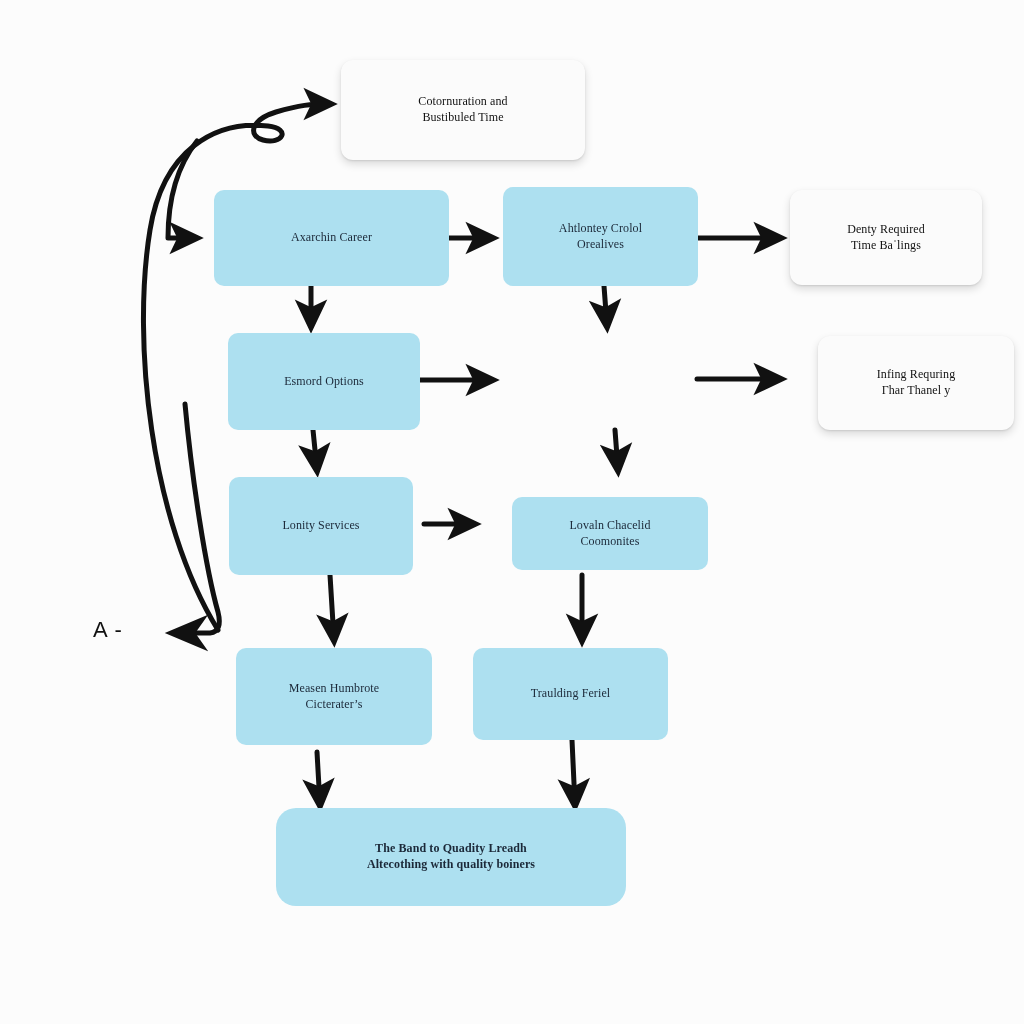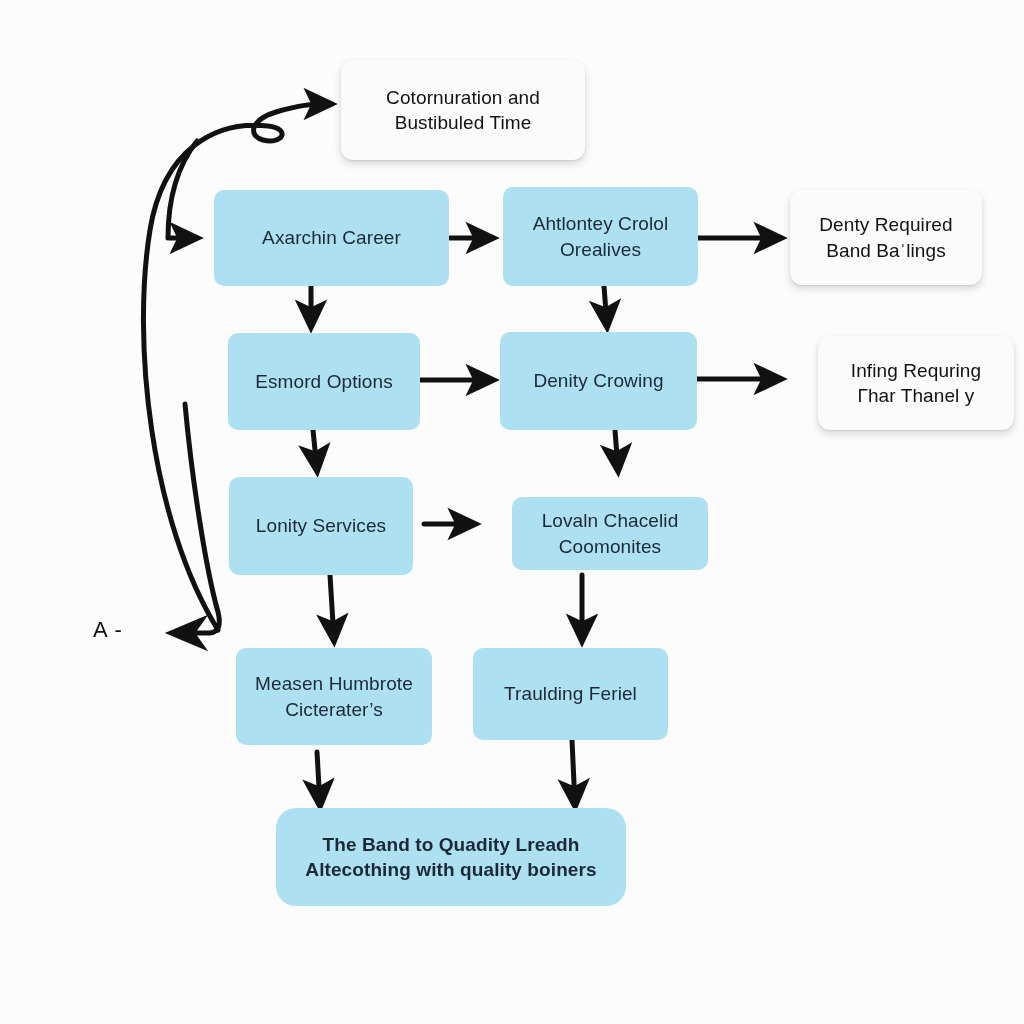--- a/index.html
+++ b/index.html
@@ -23,24 +23,25 @@
     pointer-events: none;
   }
   .node {
     position: absolute;
     box-sizing: border-box;
     display: flex;
     align-items: center;
     justify-content: center;
     text-align: center;
     color: #1b2838;
-    font-size: 19px;
+    font-size: 12px;
     line-height: 1.32;
     letter-spacing: 0.1px;
     padding: 6px 12px;
+    font-family: Liberation Serif, serif;
   }
   .node.blue {
     background: #ade0f0;
     border-radius: 10px;
   }
   .node.blue.pill {
     border-radius: 20px;
   }
   .node.card {
     background: #fbfbfb;
@@ -122,30 +123,27 @@
     <span class="lbl">Axarchin Career</span>
   </div>
 
   <div class="node blue" style="left:503px; top:187px; width:195px; height:99px;">
     <span class="lbl">Ahtlontey Crolol
 Orealives</span>
   </div>
 
   <div class="node card" style="left:790px; top:190px; width:192px; height:95px;">
     <span class="lbl">Denty Required
-Band Baˈlings</span>
+Time Baˈlings</span>
   </div>
 
   <div class="node blue" style="left:228px; top:333px; width:192px; height:97px;">
     <span class="lbl">Esmord Options</span>
   </div>
 
-  <div class="node blue" style="left:500px; top:332px; width:197px; height:98px;">
-    <span class="lbl">Denity Crowing</span>
-  </div>
 
   <div class="node card" style="left:818px; top:336px; width:196px; height:94px;">
     <span class="lbl">Infing Requring
 Гhar Thanel y</span>
   </div>
 
   <div class="node blue" style="left:229px; top:477px; width:184px; height:98px;">
     <span class="lbl">Lonity Services</span>
   </div>
 

